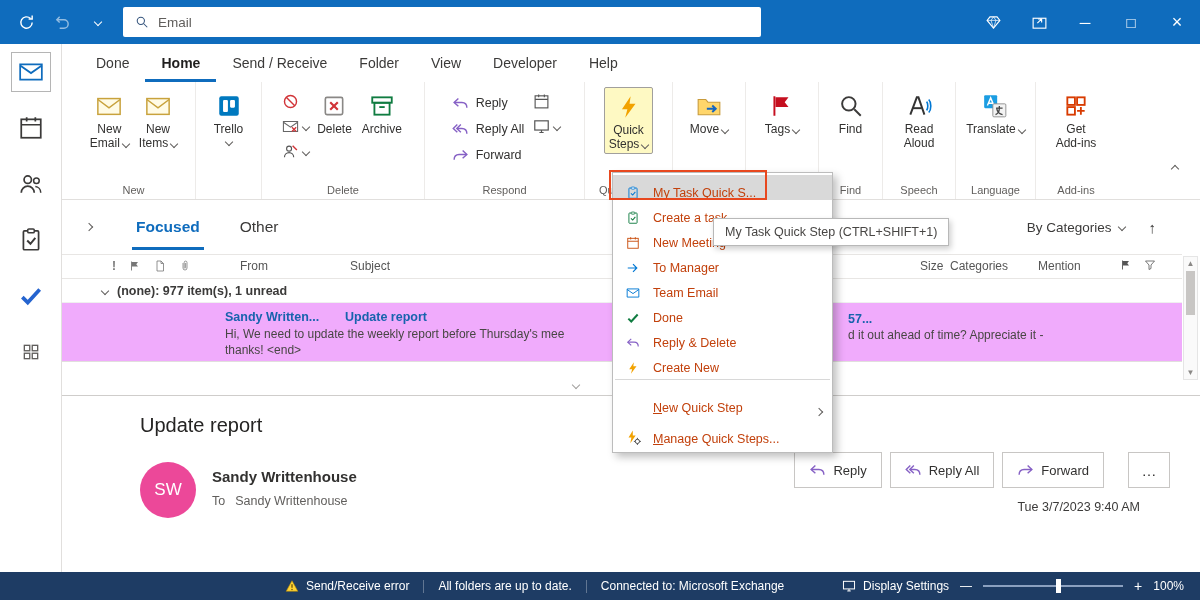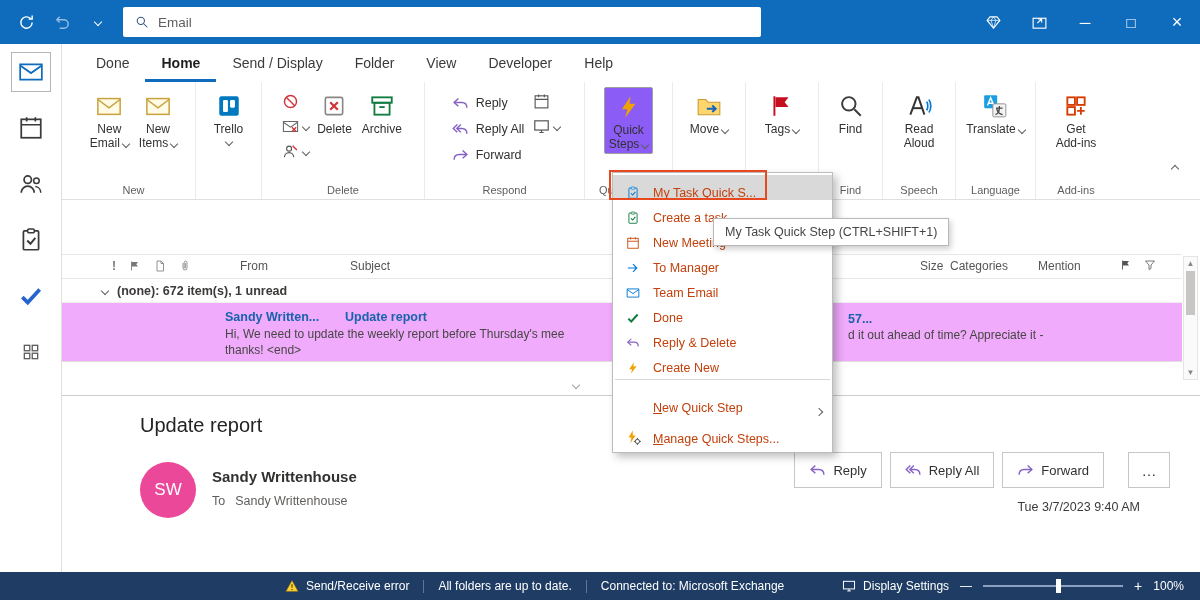--- a/index.html
+++ b/index.html
@@ -29,21 +29,21 @@
   .mtab { display:flex; align-items:center; padding:0 16px; font-size:14px; color:#3b3a39; }
   .mtab.active { font-weight:700; color:#201f1e; box-shadow: inset 0 -3px 0 #0f6cbd; }
 
   
   .ribbon { position:absolute; left:62px; top:82px; right:0; height:118px; background:#fff;
             border-bottom:1px solid #e1dfdd; display:flex; padding-left:10px; }
   .rgroup { position:relative; display:flex; align-items:flex-start; justify-content:center; gap:2px;
             padding:5px 4px 20px; border-right:1px solid #edebe9; }
   .glabel { position:absolute; bottom:3px; left:0; right:0; text-align:center; font-size:11px; color:#605e5c; white-space:nowrap; }
   .rbtn { display:flex; flex-direction:column; align-items:center; gap:4px; padding:6px 4px 2px; border-radius:2px; }
-  .rbtn.pressed { background:#8b5cf6; border:1px solid #a19f9d; }
+  .rbtn.pressed { background:#fef9c3; border:1px solid #a19f9d; }
   .rlbl { font-size:12px; line-height:13px; text-align:center; color:#323130; display:flex; flex-direction:column; align-items:center; gap:1px; }
   .l2 { display:flex; align-items:center; gap:3px; }
   .ic { width:26px; height:26px; display:block; }
   .ic20 { width:20px; height:20px; display:block; }
   .ic17 { width:17px; height:17px; display:block; }
   .ic14 { width:14px; height:14px; display:block; }
   .ic12 { width:12px; height:12px; display:block; }
   .scol { display:flex; flex-direction:column; gap:4px; padding-top:4px; }
   .sbtn { display:flex; align-items:center; gap:4px; height:21px; padding:0 2px; }
   .lbtn { display:flex; align-items:center; gap:7px; height:24px; padding:0 5px; font-size:12.5px; color:#323130; }
@@ -327,21 +327,21 @@
         </span>
       <span class="tb-btn">─</span>
       <span class="tb-btn">□</span>
       <span class="tb-btn" style="font-size:18px">×</span>
     </div>
   </div>
 
   <div class="menubar">
     <span class="mtab">Done</span>
     <span class="mtab active">Home</span>
-    <span class="mtab">Send / Display</span>
+    <span class="mtab">Send / Receive</span>
     <span class="mtab">Folder</span>
     <span class="mtab">View</span>
     <span class="mtab">Developer</span>
     <span class="mtab">Help</span>
   </div>
 
   <div class="ribbon">
 
     <div class="rgroup" style="width:124px">
       <div class="rbtn">
@@ -585,20 +585,30 @@
           <use href="#s-check"></use>
         </svg>
       </div>
     <div class="rail-item">
         <svg class="ic20" style="color:#605e5c">
           <use href="#s-grid4"></use>
         </svg>
       </div>
   </div>
 
+  <div class="listbar">
+    <i class="chev r foldchev"></i>
+    <span class="tab-focused">Focused</span>
+    <span class="tab-other">Other</span>
+    <div class="sortby">
+      <span>By Categories</span>
+        <i class="chev"></i>
+    </div>
+    <span class="sortarrow">↑</span>
+  </div>
 
   <div class="colhdr">
     <span class="colicons">
       <b>!</b>
       <svg class="ic12">
           <use href="#s-flag"></use>
         </svg>
       <svg class="ic12">
           <use href="#s-doc"></use>
         </svg>
@@ -618,21 +628,21 @@
       </span>
     <span style="left:1082px">
         <svg class="ic12">
           <use href="#s-funnel"></use>
         </svg>
       </span>
   </div>
 
   <div class="grouprow">
     <i class="chev"></i>
-    <span>(none): 672 item(s), 1 unread</span>
+    <span>(none): 977 item(s), 1 unread</span>
   </div>
 
   <div class="emailrow">
     <span class="e-sender">Sandy Written...</span>
     <span class="e-subject">Update report</span>
     <span class="e-prev1">Hi,  We need to update the weekly report before Thursday's mee</span>
     <span class="e-prev2">thanks!  &lt;end&gt;</span>
     <span class="e-r-top">57...</span>
     <span class="e-r-bot">d it out ahead of time?  Appreciate it -</span>
   </div>

